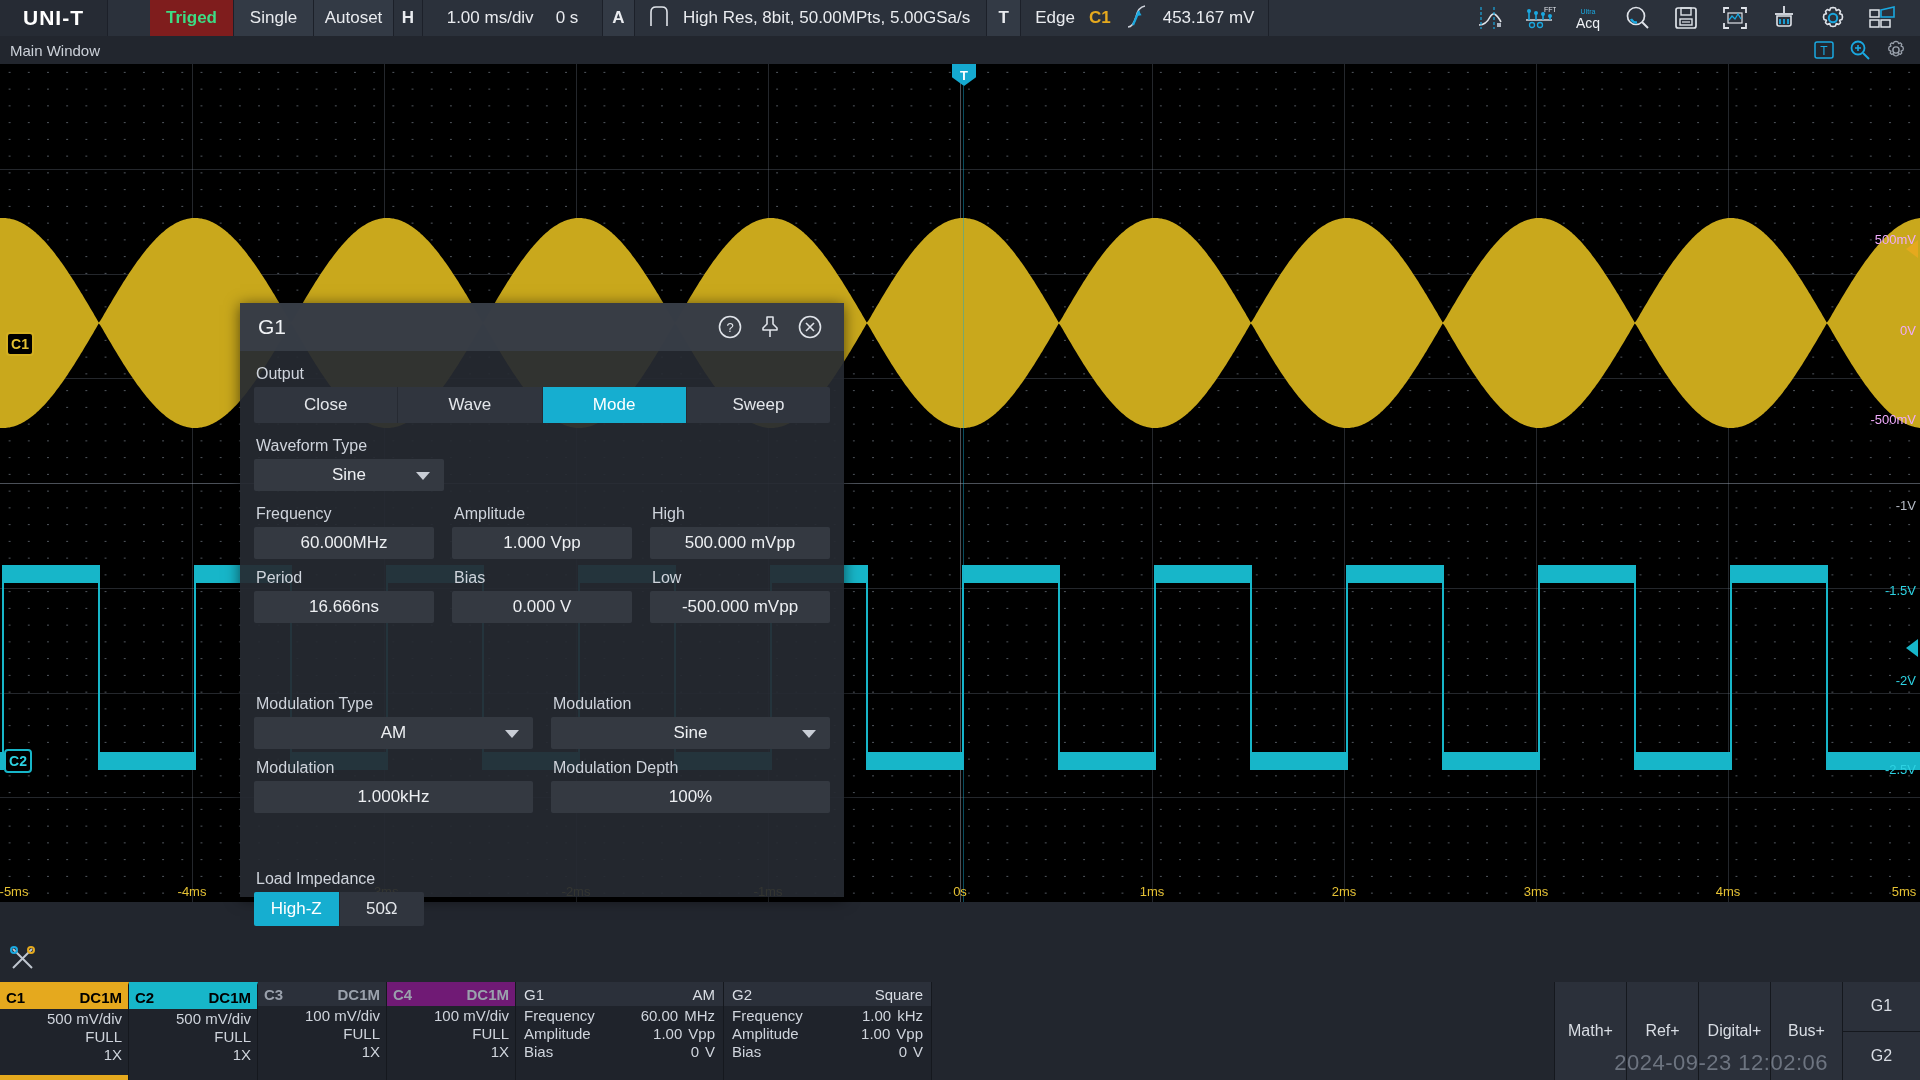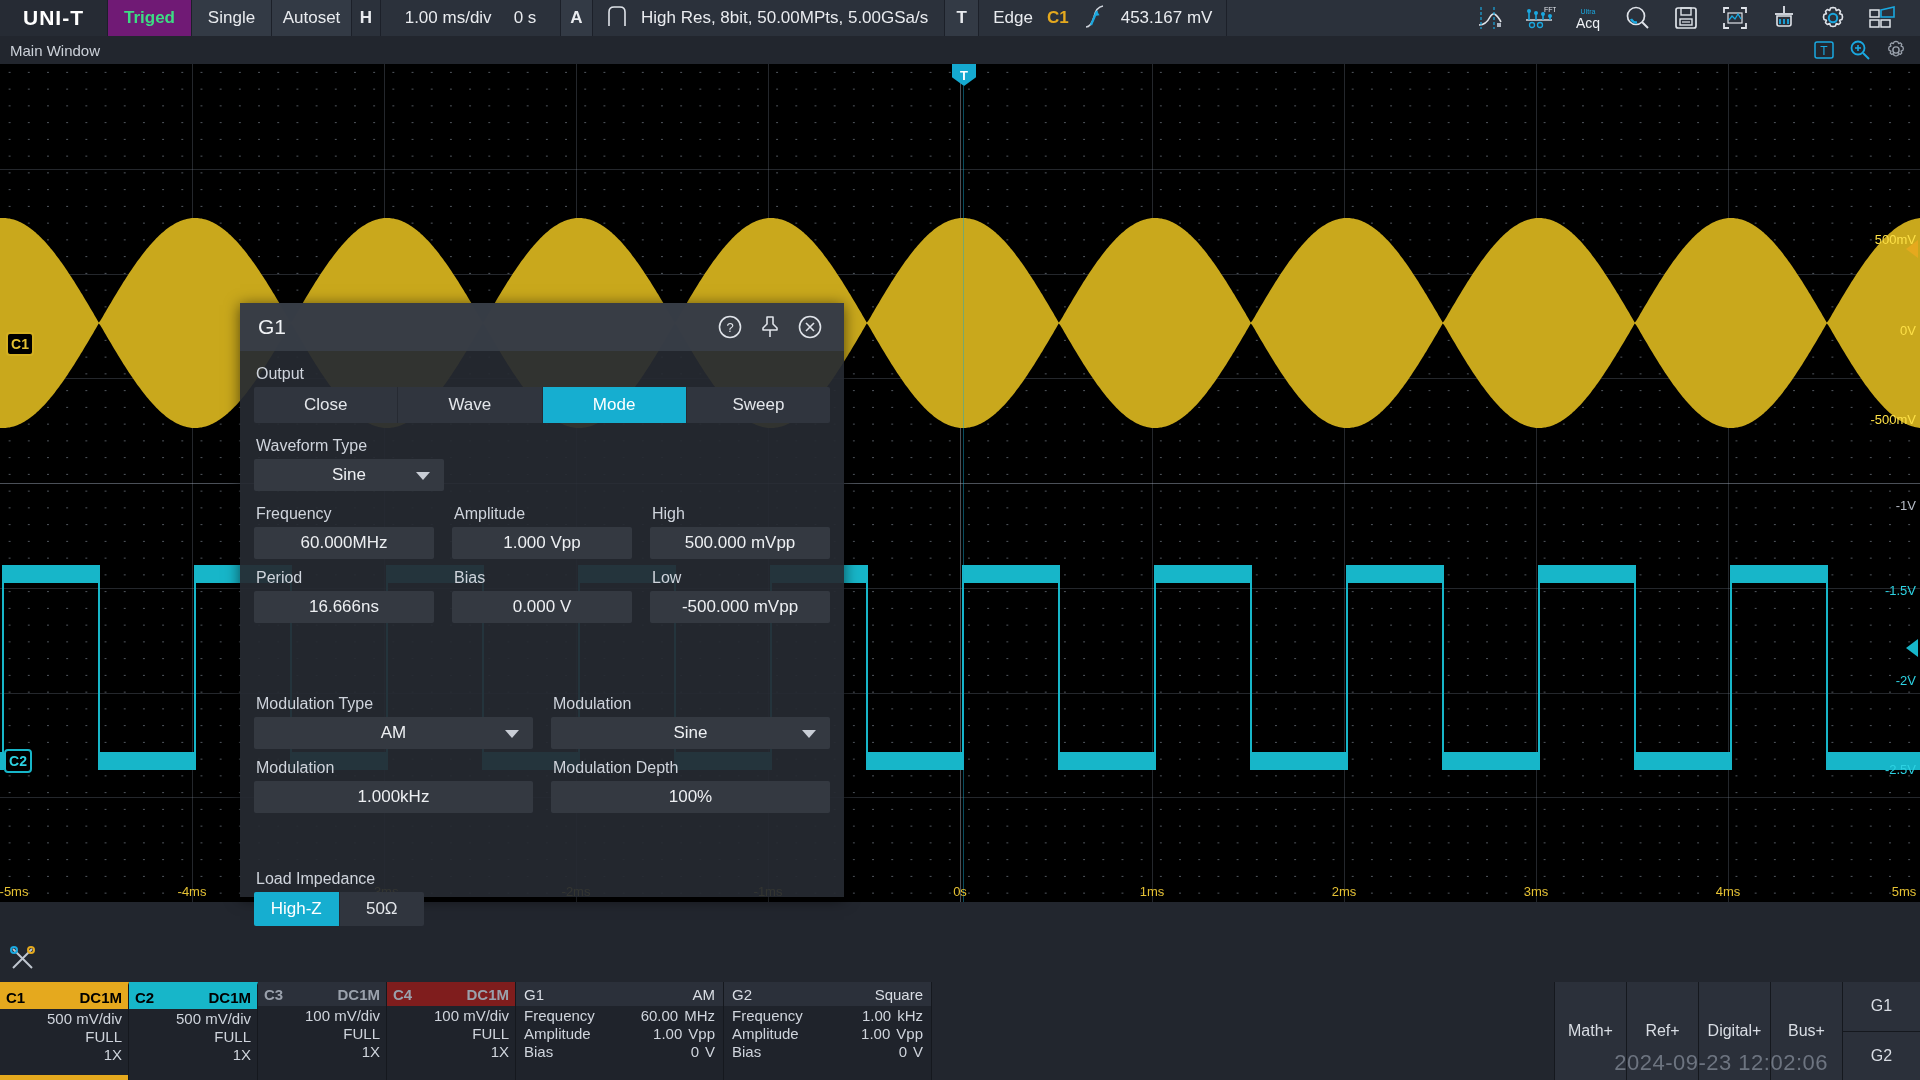--- a/index.html
+++ b/index.html
@@ -20,21 +20,21 @@
   .tb-cell {
     display:flex; align-items:center; justify-content:center;
     padding:0 14px; font-size:17px; color:#e9ebef;
     border-right:1px solid #1c2029; white-space:nowrap;
   }
   .tb-logo {
     width:108px; background:#262b34; font-weight:bold; letter-spacing:1px;
     font-size:21px; color:#fff;
   }
   .tb-logo .logo-txt{ font-family:"Liberation Sans",sans-serif; font-weight:700; }
-  .tb-trig { color:#3ddc84; font-weight:bold; width:84px; background:#701a75;}
+  .tb-trig { color:#3ddc84; font-weight:bold; width:84px; background:#7f1d1d;margin-left:42px;}
   .tb-single { width:80px; background:#333a45; }
   .tb-autoset { width:80px; background:#333a45; }
   .tb-h { width:27px; background:#2b313b; font-weight:bold; }
   .tb-time { width:180px; gap:22px; background:#2b313b; }
   .tb-a { width:32px; font-weight:bold; background:#333a45;}
   .tb-acq { gap:12px; padding-left:14px; padding-right:16px; background:#2b313b;}
   .tb-t { width:34px; font-weight:bold; background:#333a45;}
   .tb-edge { gap:14px; background:#2b313b; }
   .tb-edge .ch { color:#e5a91e; font-weight:bold; }
   .tb-icons { flex:1; display:flex; align-items:center; justify-content:flex-end; gap:0; border:none;}
@@ -83,21 +83,21 @@
   .ch-marker {
     position:absolute; width:28px; height:24px; border-radius:4px;
     display:flex; align-items:center; justify-content:center;
     font-size:14px; font-weight:bold;
   }
   .ch1-marker { left:6px; top:268px; background:#000; border:2px solid #d4b021; color:#e5c133; }
   .ch2-marker { left:4px; top:685px; background:#000; border:2px solid #17b6c9; color:#2dd2e2; }
 
   
   .rlabel { position:absolute; right:4px; font-size:13px; white-space:nowrap; }
-  .rlabel.y { color:#fde047; }
+  .rlabel.y { color:#f0abfc; }
   .rlabel.c { color:#2dd2e2; }
   .rlabel.g { color:#b6bcc6; }
   .arrow-y {
     position:absolute; right:2px; top:176px; width:0;height:0;
     border-top:9px solid transparent; border-bottom:9px solid transparent;
     border-right:12px solid #e5a91e;
   }
   .arrow-c {
     position:absolute; right:2px; top:575px; width:0;height:0;
     border-top:9px solid transparent; border-bottom:9px solid transparent;
@@ -160,21 +160,21 @@
   .botbar {
     position:absolute; left:0; bottom:0; width:1920px; height:98px;
     background:#22262e; display:flex; align-items:stretch;
   }
   .chbox { width:129px; border-right:1px solid #15181e; background:#1f232b; position:relative; }
   .chbox .hdr { height:24px; display:flex; align-items:center; justify-content:space-between; padding:0 6px; font-size:15px; font-weight:bold;}
   .chbox .line { font-size:15px; text-align:right; padding:1px 6px 0 0; color:#cfd4dc;}
   .ch1 .hdr { background:#e5a91e; color:#000; }
   .ch2 .hdr { background:#17b6c9; color:#000; }
   .ch3 .hdr { background:#2b303a; color:#9aa1ac; }
-  .ch4 .hdr { background:#7f1d1d; color:#9aa1ac; }
+  .ch4 .hdr { background:#701a75; color:#9aa1ac; }
   .ch1 { border-top:3px solid #e5a91e; }
   .ch2 { border-top:3px solid #17b6c9; }
   .ch1 .underline { position:absolute; left:0; bottom:0; height:5px; width:100%; background:#e5a91e;}
 
   .genbox { width:208px; border-right:1px solid #15181e; background:#1f232b;}
   .genbox .hdr { height:24px; display:flex; align-items:center; justify-content:space-between; padding:0 8px; font-size:15px; background:#2b303a; color:#d9dde4;}
   .genbox .kv { display:flex; justify-content:space-between; font-size:15px; padding:1px 8px 0 8px; color:#cfd4dc; }
   .genbox .kv .v { text-align:right; }
   .genbox .kv .u { width:36px; text-align:left; padding-left:6px;}
 

